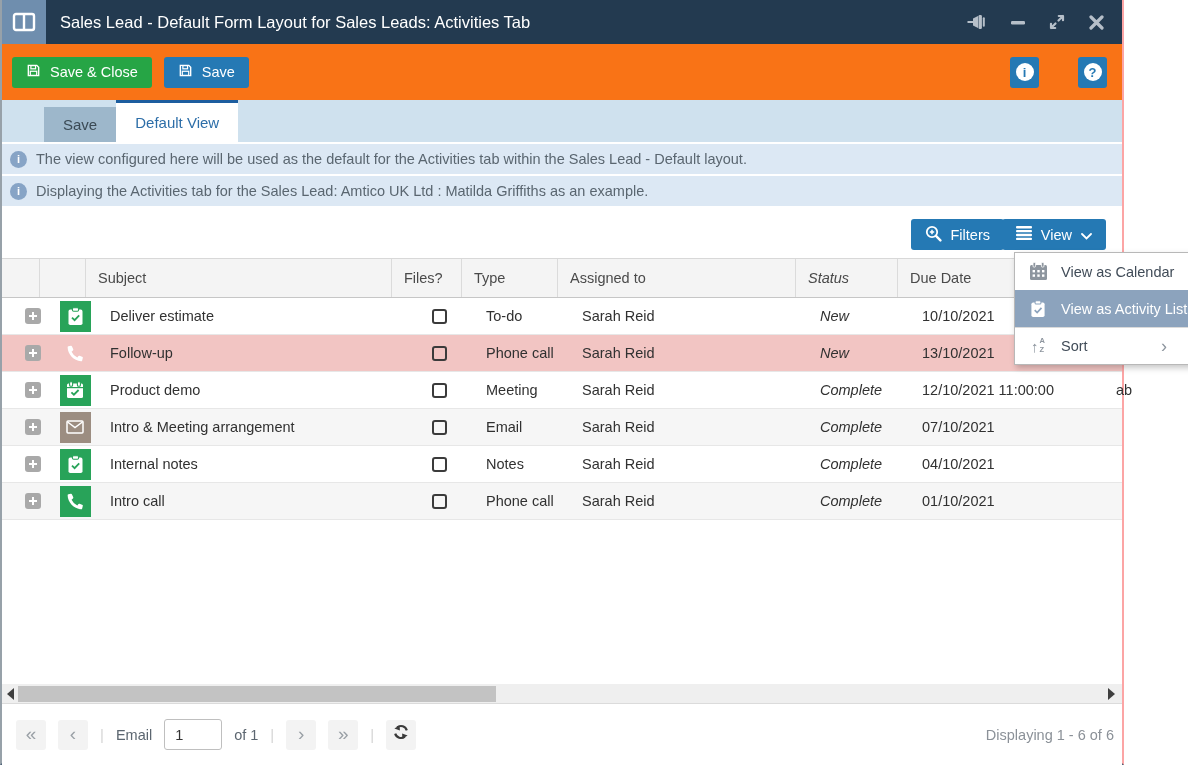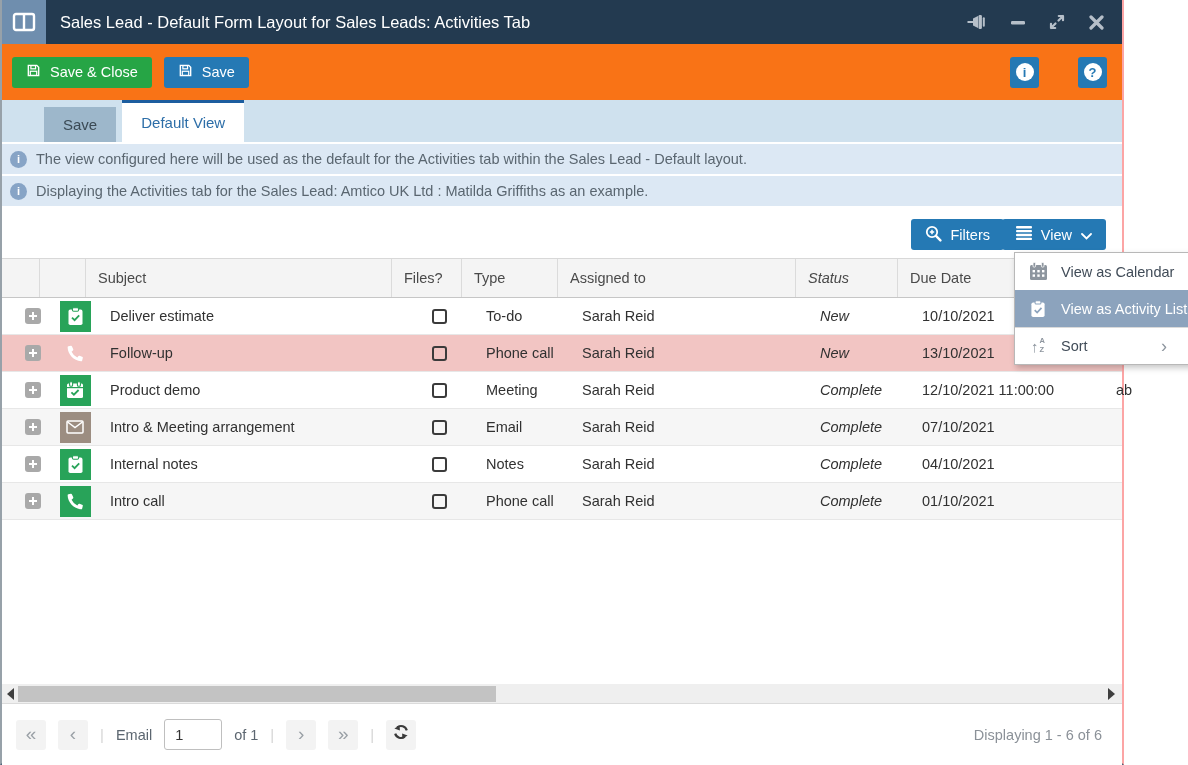--- a/index.html
+++ b/index.html
@@ -28,21 +28,21 @@
   .sq-btn { width:29px; height:31px; border:none; border-radius:3px; background:#2579B4; display:inline-flex; align-items:center; justify-content:center; cursor:pointer; }
   .wcirc { width:18px; height:18px; border-radius:50%; background:#fff; color:#2579B4; font-size:13px; font-weight:700;
            display:flex; align-items:center; justify-content:center; line-height:1; }
   .toolbar .spacer { flex:1; }
   .help-gap { margin-left:39px; }
 
   
   .tabstrip { height:42px; background:#CFE1EE; padding-left:42px; display:flex; align-items:flex-end; margin-bottom:2px; }
   .tab { display:flex; align-items:center; justify-content:center; padding:0 19px; font-size:15px; cursor:pointer; }
   .tab-inactive { height:35px; background:#9DB7CB; color:#3B4A55; }
-  .tab-active { height:42px; background:#fff; color:#2D6EA8; border-top:3px solid #1C5D9F; margin-left:6px; }
+  .tab-active { height:42px; background:#fff; color:#2D6EA8; border-top:3px solid #1C5D9F; margin-left:0; }
 
   
   .infobar { height:30px; background:#DCE8F4; display:flex; align-items:center; padding-left:8px; gap:9px; margin-bottom:2px; }
   .infobar .msg { color:#5A6670; font-size:14.5px; }
   .icirc { width:17px; height:17px; border-radius:50%; background:#87A4C6; color:#fff; font-size:11px; font-weight:700;
            display:flex; align-items:center; justify-content:center; flex:none; line-height:1; }
 
   
   .actionsband { height:50px; position:relative; background:#fff; }
   .actionsband .btn { position:absolute; top:11px; }
@@ -89,21 +89,21 @@
   .scroll-thumb { position:absolute; left:16px; top:2px; width:478px; height:16px; background:#C3C3C3; cursor:grab; }
 
   
   .pager { height:62px; background:#fff; border-top:1px solid #DBDBDB; display:flex; align-items:center; padding:0 16px 0 14px; gap:12px; position:relative; }
   .pgbtn { width:30px; height:30px; background:#F3F3F3; border:none; border-radius:3px; color:#9AA0A6; font-size:19px;
            font-family:"Liberation Sans", sans-serif; display:flex; align-items:center; justify-content:center; cursor:pointer; line-height:1; padding-bottom:3px; }
   .pgsep { color:#D5D5D5; font-size:15px; }
   .pglabel { color:#5C6670; font-size:14.5px; }
   .pginput { width:58px; height:31px; border:1px solid #BFBFBF; border-radius:3px; padding-left:10px; font-size:14.5px;
              color:#333; font-family:"Liberation Sans", sans-serif; }
-  .displaying { position:absolute; right:20px; color:#8B9198; font-size:14.5px; }
+  .displaying { position:absolute; right:8px; color:#8B9198; font-size:14.5px; }
 
   
   .dropdown { position:absolute; left:1014px; top:252px; width:180px; background:#fff; border:1px solid #B8B8B8;
               box-shadow:2px 3px 6px rgba(0,0,0,.22); z-index:10; }
   .mitem { height:37px; display:flex; align-items:center; padding:0 0 0 12px; gap:12px; font-size:14.5px; color:#414C58; cursor:pointer; }
   .mitem .mico { width:22px; display:flex; justify-content:center; flex:none; }
   .mitem.sel { background:#8CA3BD; color:#fff; }
   .mitem.sorti { border-top:1px solid #DADADA; }
   .subchev { margin-left:auto; margin-right:26px; color:#8D959E; font-size:18px; line-height:1; }
   .sorticon { display:flex; align-items:center; gap:1px; }

